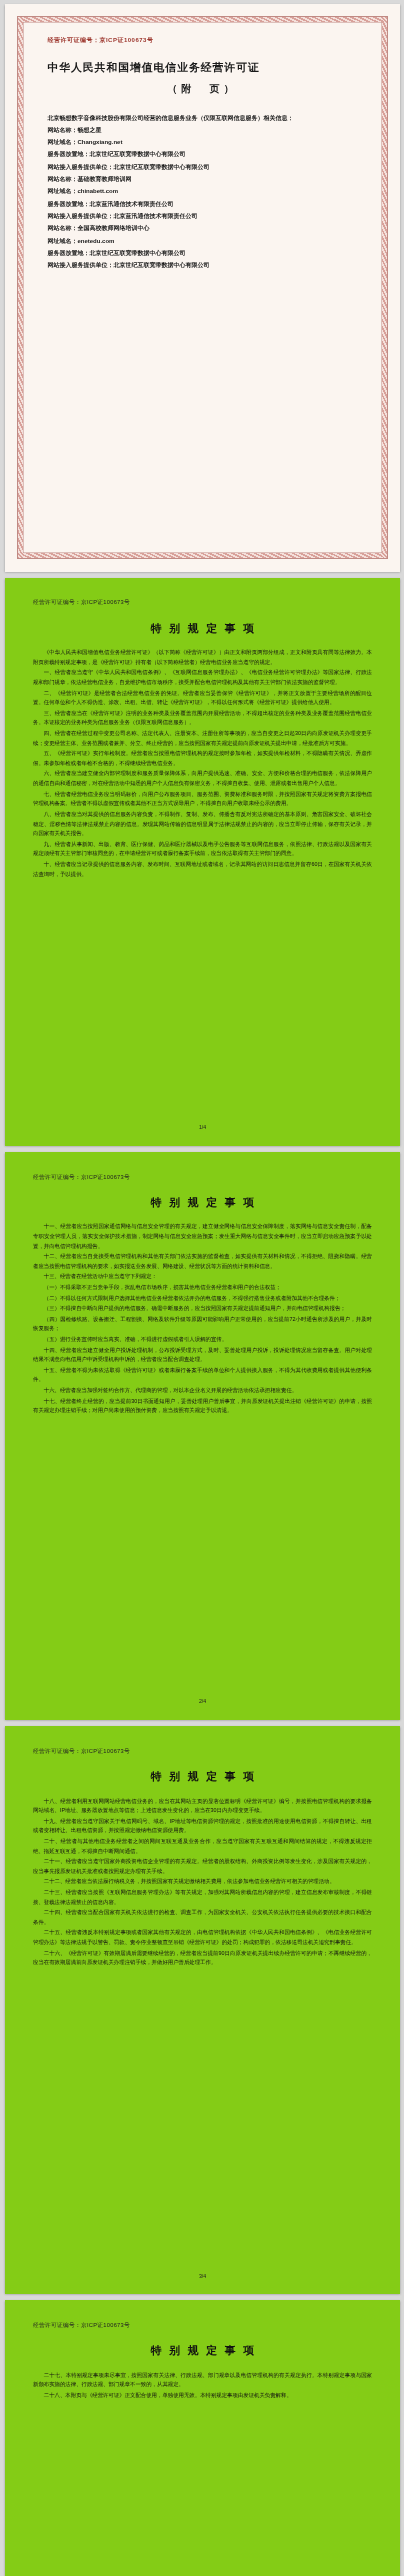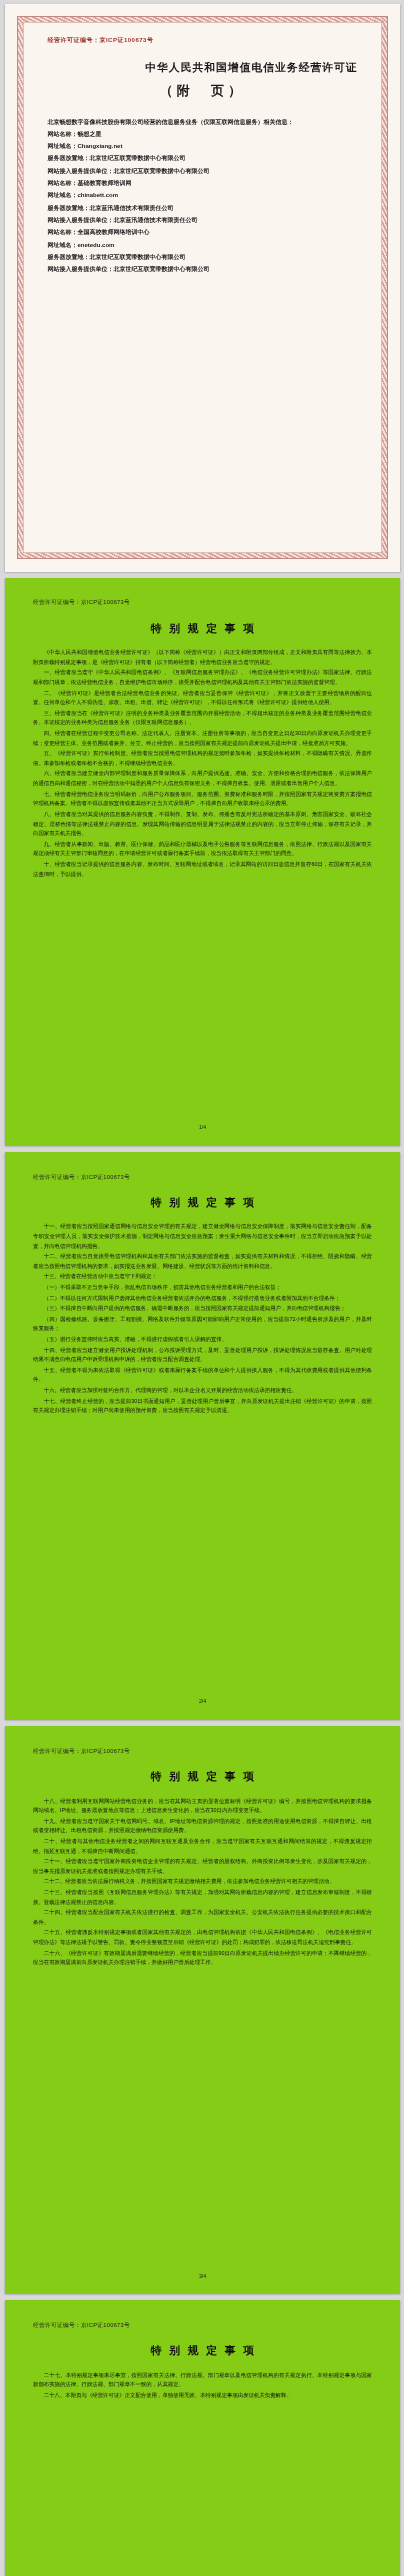--- a/index.html
+++ b/index.html
@@ -32,30 +32,30 @@
   }
   .cert-content { padding:14.4px 24px; }
   .cert-no {
     font-size:6px;
     font-weight:bold;
     color:#9c352c;
     letter-spacing:0.5px;
   }
   .cert-title {
     margin:15.5px 0 0 0;
-    text-align:right;
+    text-align:left;
     font-family:"Liberation Serif", serif;
     font-size:10.8px;
     font-weight:bold;
     letter-spacing:1px;
     color:#1a1a1a;
   }
   .cert-subtitle {
     text-align:center;
-    font-size:13px;
+    font-size:10px;
     font-weight:bold;
     letter-spacing:4.1px;
     margin:7.2px 0 15.5px 0;
     color:#1a1a1a;
   }
   .cert-lines p {
     margin:0;
     font-size:6px;
     font-weight:bold;
     line-height:2.05;

